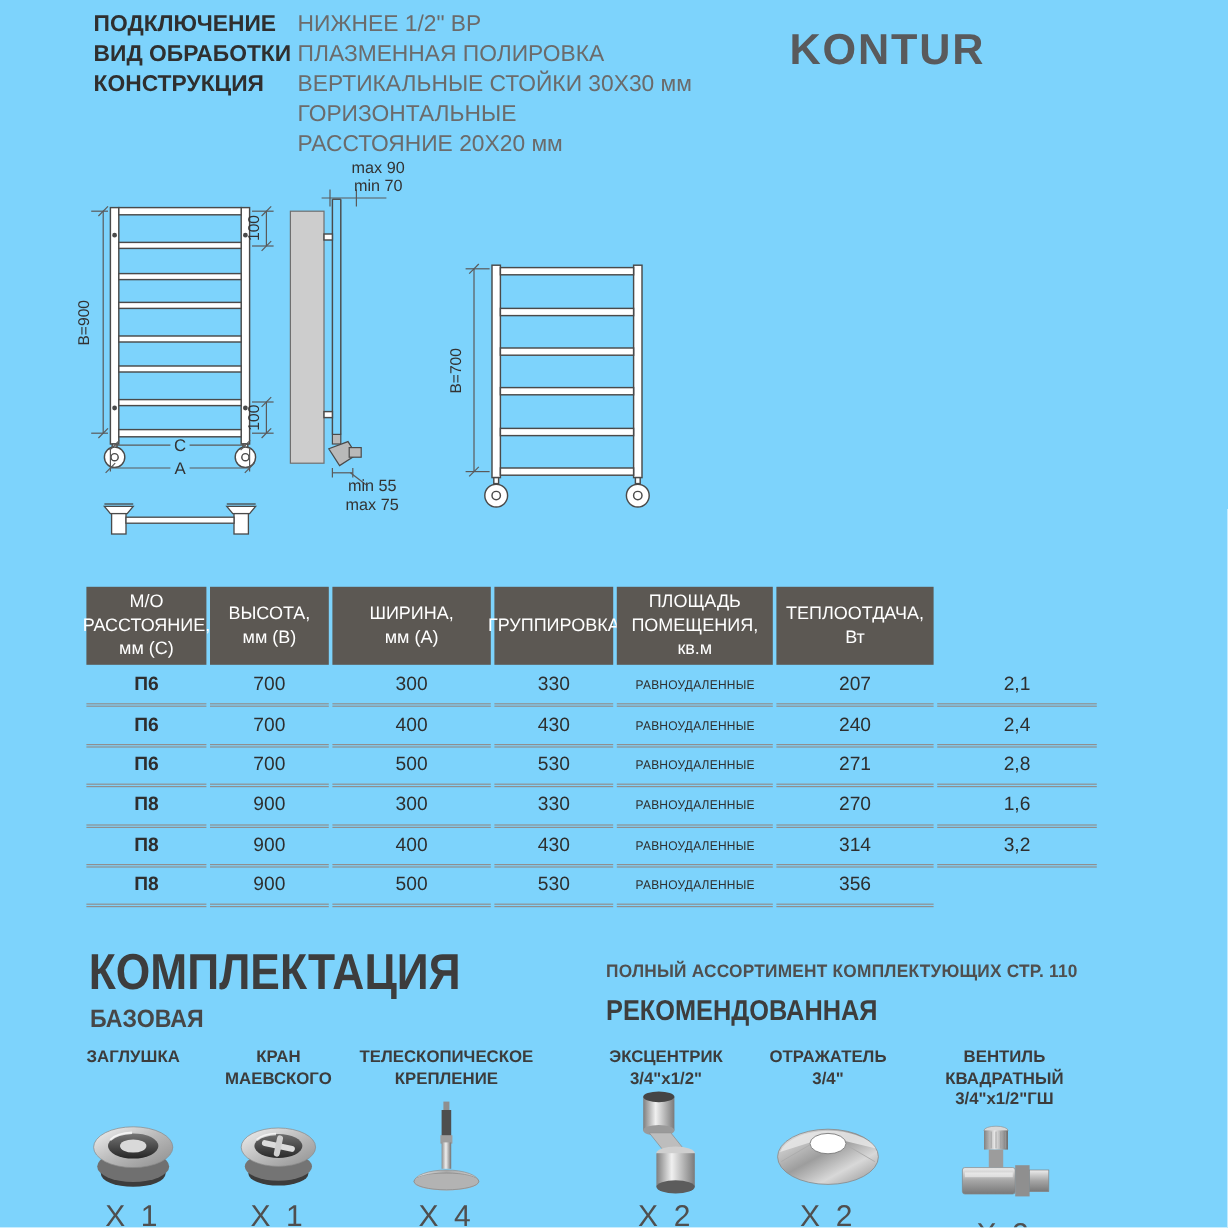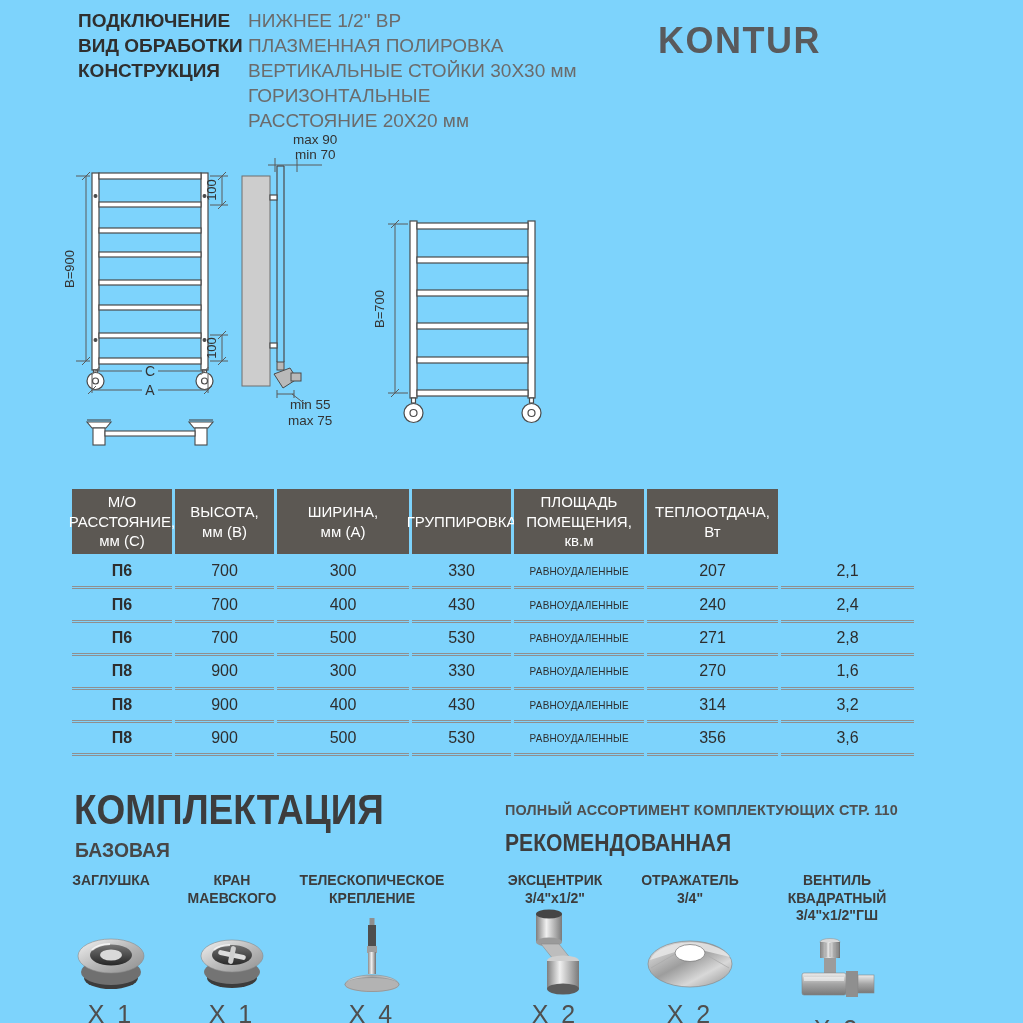--- a/index.html
+++ b/index.html
@@ -286,21 +286,20 @@
       </div>
       <div class="trow">
         <div class="cell model">П8</div>
         <div class="cell">900</div>
         <div class="cell">500</div>
         <div class="cell">530</div>
         <div class="cell">
             <span class="grouping-text">РАВНОУДАЛЕННЫЕ</span>
           </div>
         <div class="cell">356</div>
-        <div class="cell">3,6</div>
       </div>
     </div>
   </div>
 
   <div class="kit-title">КОМПЛЕКТАЦИЯ</div>
   <div class="kit-basic-label">БАЗОВАЯ</div>
   <div class="kit-note">ПОЛНЫЙ АССОРТИМЕНТ КОМПЛЕКТУЮЩИХ СТР. 110</div>
   <div class="kit-reco-label">РЕКОМЕНДОВАННАЯ</div>
 
   <div class="kit-item" style="left:26px;">

